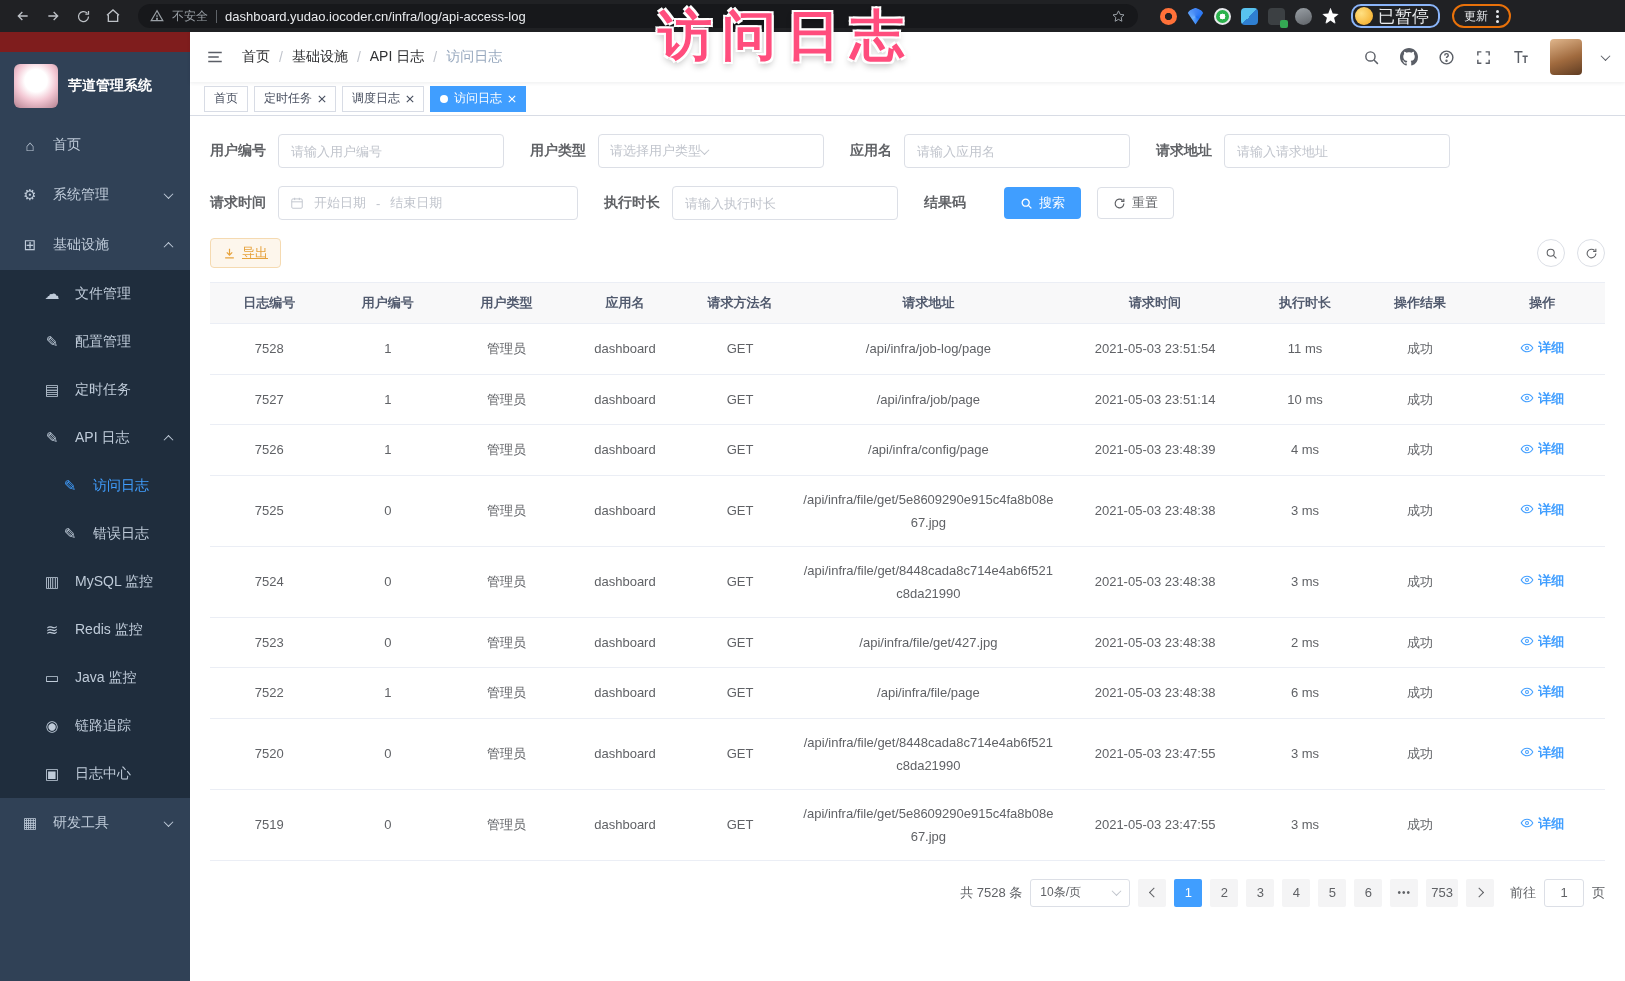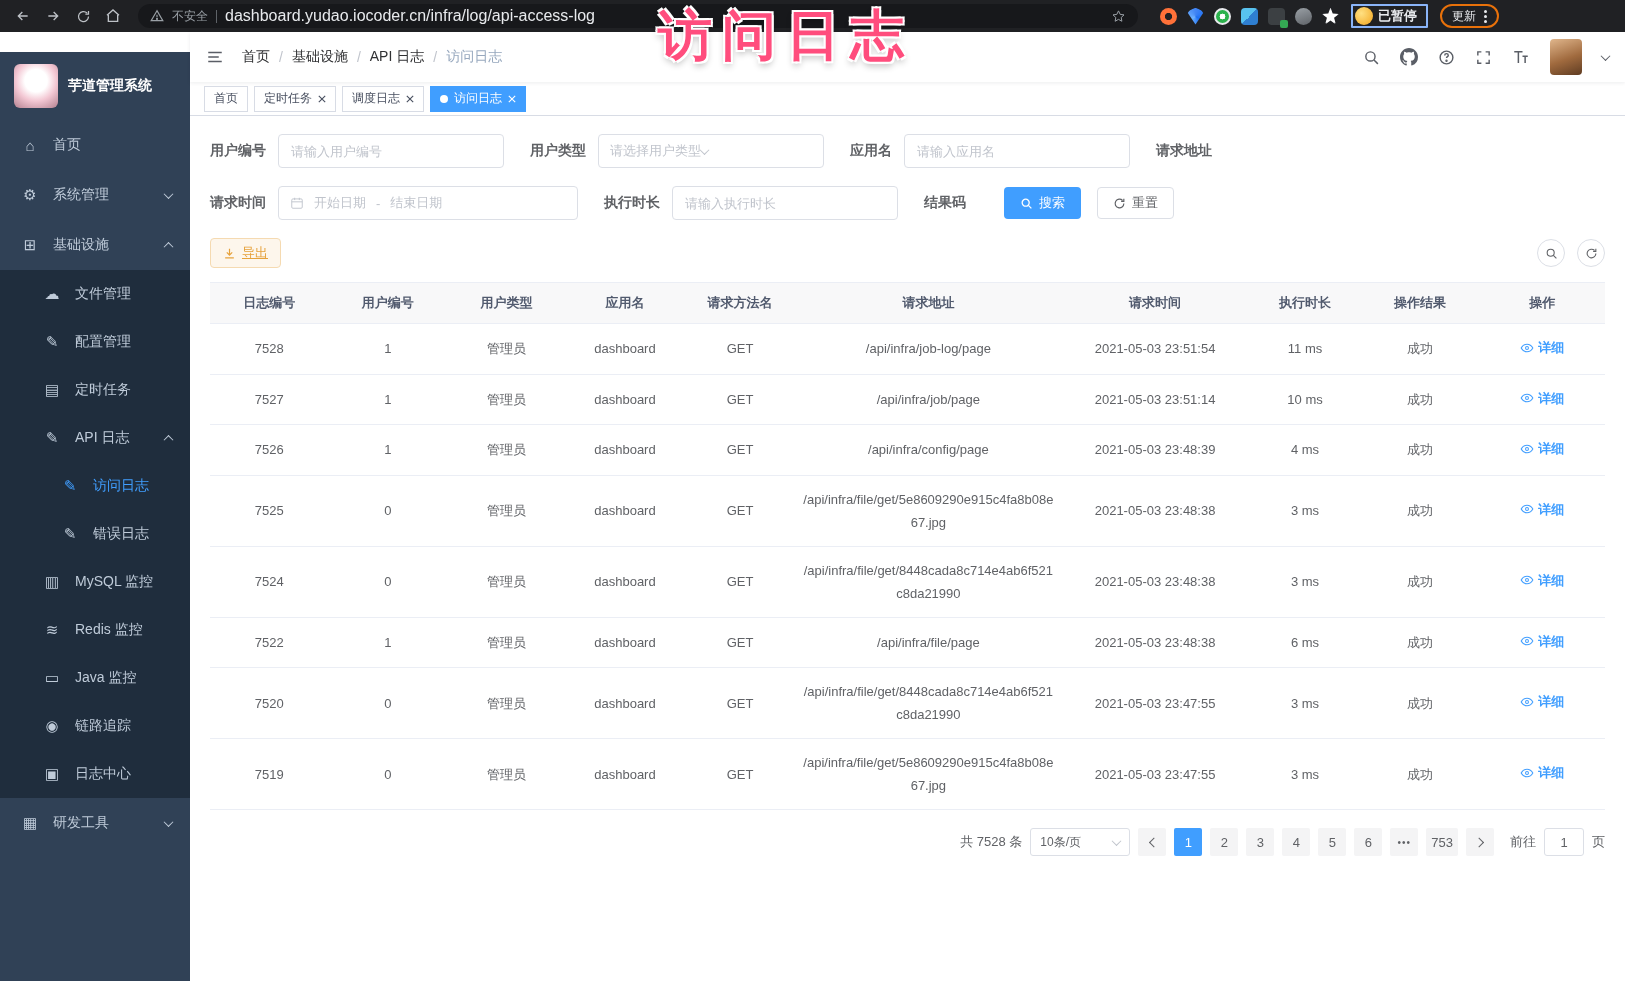--- a/index.html
+++ b/index.html
@@ -1,30 +1,30 @@
 <!DOCTYPE html>
 <html><head>
 <meta charset="utf-8">
 <style>
   * { margin:0; padding:0; box-sizing:border-box; }
   body { font-family:"Liberation Sans","DejaVu Sans",sans-serif; background:#555; }
-  .screen { width:1625px; height:981px; position:relative; overflow:hidden; background:#ffffff; }
+  .screen { width:1625px; height:981px; position:relative; overflow:hidden; background:#7f1d1d; }
 
   
   .browser { height:32px; background:#202124; display:flex; align-items:center; padding:0 10px; gap:4px; }
   .bnav { width:26px; height:26px; display:flex; align-items:center; justify-content:center; color:#bdc1c6; border-radius:50%; }
   .urlbar { flex:1; max-width:1000px; height:24px; border-radius:12px; background:#17181b; display:flex; align-items:center; padding:0 12px; gap:8px; color:#9aa0a6; font-size:12px; margin:0 8px; }
   .urlbar .vsep { width:1px; height:13px; background:#5f6368; }
-  .url-text { color:#e8eaed; font-size:16px; white-space:nowrap; overflow:hidden; }
+  .url-text { color:#e8eaed; font-size:13px; white-space:nowrap; overflow:hidden; }
   .urlbar .star { margin-left:auto; color:#9aa0a6; }
   .extras { display:flex; align-items:center; gap:10px; margin-left:10px; }
   .ext { width:17px; height:17px; border-radius:50%; position:relative; }
   .ext.sq { border-radius:4px; }
   .badge { position:absolute; right:-3px; bottom:-3px; width:8px; height:8px; border-radius:2px; background:#34a853; }
-  .profile-pill { height:24px; border:2px solid #8ab4f8; border-radius:1px; display:flex; align-items:center; gap:5px; padding:0 9px 0 2px; color:#e8eaed; font-size:13px; margin-left:8px;font-weight:bold; }
+  .profile-pill { height:24px; border:2px solid #8ab4f8; border-radius:10px; display:flex; align-items:center; gap:5px; padding:0 9px 0 2px; color:#e8eaed; font-size:17px; margin-left:8px; }
   .emoji-avatar { width:18px; height:18px; border-radius:50%; background:radial-gradient(circle at 35% 35%, #ffe082, #f6b73c 70%, #d98f1f); }
   .update-pill { height:24px; border:2px solid #e8710a; border-radius:13px; color:#e8eaed; font-size:12px; display:flex; align-items:center; padding:8px 10px; gap:8px; margin-left:8px; }
   .kebab { display:flex; flex-direction:column; gap:2px; }
   .kebab i { width:3px; height:3px; border-radius:50%; background:#e8eaed; }
 
   
   .app { display:flex; height:949px; }
   .sidebar { width:190px; background:#304156; color:#bfcbd9; flex-shrink:0; font-size:14px;margin-top:20px; }
   .logo { height:68px; display:flex; align-items:center; gap:10px; padding:0 14px; }
   .logo-img { width:44px; height:44px; border-radius:6px; background:radial-gradient(circle at 50% 38%, #ffffff 0 32%, #f3c7d3 58%, #b3808f); flex-shrink:0; }
@@ -334,20 +334,21 @@
               <span>请选择用户类型</span>
               <span class="chev down"></span>
             </div>
           </div>
           <div class="fgroup">
             <span class="flabel">应用名</span>
             <input class="finput" placeholder="请输入应用名" style="">
           </div>
           <div class="fgroup">
             <span class="flabel">请求地址</span>
+            <input class="finput" placeholder="请输入请求地址" style="">
           </div>
         </div>
 
         <div class="frow">
           <div class="fgroup">
             <span class="flabel">请求时间</span>
             <div class="daterange">
               <span>
                   <svg width="14" height="14" viewBox="0 0 24 24" fill="none" stroke="currentColor" stroke-width="1.6">
                     <rect x="3" y="5" width="18" height="16" rx="2"></rect>
@@ -523,20 +524,38 @@
                 <td>成功</td>
               <td><span class="link">
                     <svg width="14" height="14" viewBox="0 0 24 24" fill="none" stroke="currentColor" stroke-width="1.8">
                       <path d="M2 12s3.5-6.5 10-6.5S22 12 22 12s-3.5 6.5-10 6.5S2 12 2 12z"></path>
                       <circle cx="12" cy="12" r="2.5"></circle>
                     </svg>
                     <span>详细</span>
                   </span></td>
             </tr>
             <tr>
+              <td>7523</td>
+                <td>0</td>
+                <td>管理员</td>
+                <td>dashboard</td>
+                <td>GET</td>
+                <td>/api/infra/file/get/427.jpg</td>
+                <td>2021-05-03 23:48:38</td>
+                <td>2 ms</td>
+                <td>成功</td>
+              <td><span class="link">
+                    <svg width="14" height="14" viewBox="0 0 24 24" fill="none" stroke="currentColor" stroke-width="1.8">
+                      <path d="M2 12s3.5-6.5 10-6.5S22 12 22 12s-3.5 6.5-10 6.5S2 12 2 12z"></path>
+                      <circle cx="12" cy="12" r="2.5"></circle>
+                    </svg>
+                    <span>详细</span>
+                  </span></td>
+            </tr>
+            <tr>
               <td>7522</td>
                 <td>1</td>
                 <td>管理员</td>
                 <td>dashboard</td>
                 <td>GET</td>
                 <td>/api/infra/file/page</td>
                 <td>2021-05-03 23:48:38</td>
                 <td>6 ms</td>
                 <td>成功</td>
               <td><span class="link">

